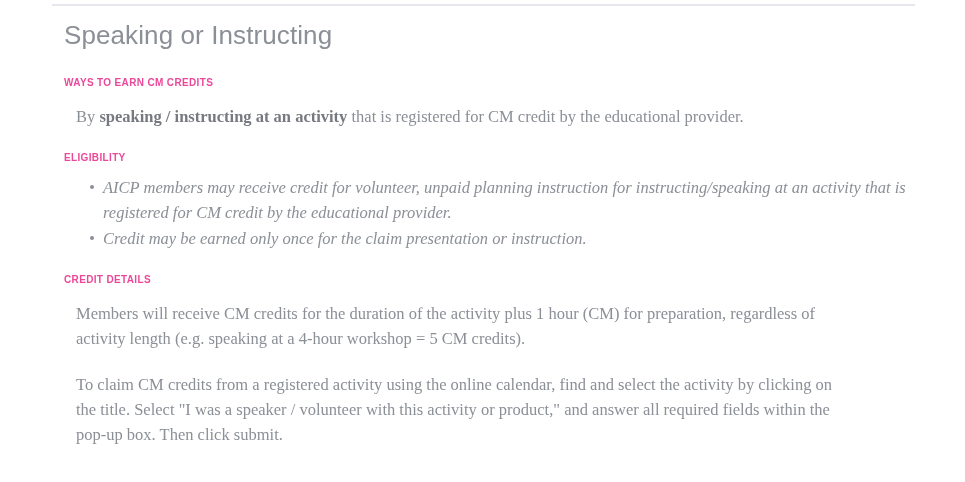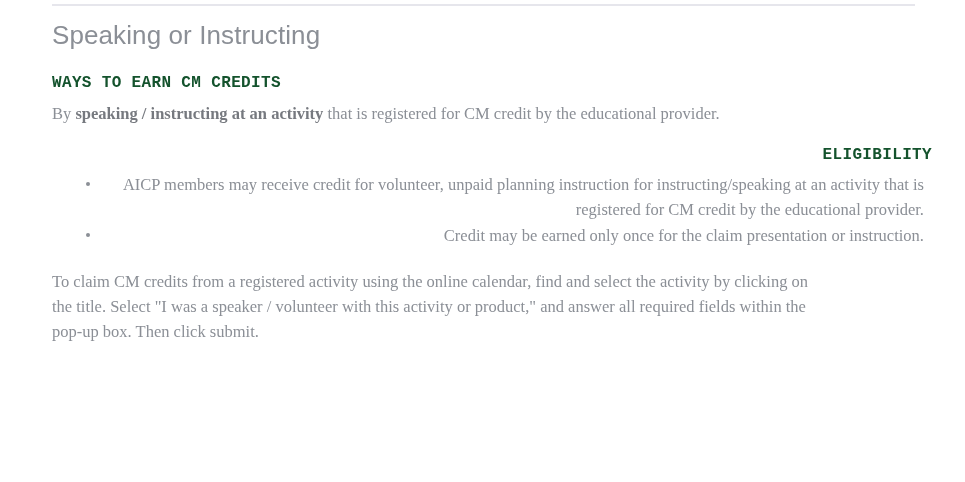--- a/index.html
+++ b/index.html
@@ -27,70 +27,71 @@
     position: absolute;
     left: 52px;
     top: 4px;
     width: 863px;
     height: 2px;
     background: #e6e6ec;
   }
 
   .content {
     position: absolute;
-    left: 52px;
+    left: 64px;
     top: 18px;
     width: 880px;
   }
 
   .page-title {
     font-family: "Liberation Sans", sans-serif;
     font-size: 26px;
     font-weight: 400;
     color: #8b8f96;
     letter-spacing: 0.1px;
     line-height: 34px;
     margin: 0 0 22px 0;
   }
 
   .section {
     margin: 0 0 12px 0;
   }
 
   .section-heading {
-    font-family: Liberation Mono, monospace;
-    font-size: 16px;
+    font-family: Liberation Sans, sans-serif;
+    font-size: 10px;
     font-weight: 700;
-    color: #14532d;
+    color: #ec4899;
     letter-spacing: 0.35px;
     text-transform: uppercase;
     margin: 0 0 9px 0;
     line-height: 18px;
   }
 
   .body-text {
     font-family: "Liberation Serif", serif;
     font-size: 16.5px;
     font-weight: 400;
     color: #8b8f96;
     line-height: 25px;
-    margin: 0;
+    margin: 12px;
     max-width: 760px;
   }
 
   .body-text b,
   .body-text strong {
     font-weight: 700;
     color: #76797f;
   }
 
   .bullet-list {
     list-style: none;
-    margin: 8px;
+    margin: 0;
     padding: 0;
+    font-style: italic;
   }
 
   .bullet-list li {
     position: relative;
     padding-left: 39px;
     font-family: "Liberation Serif", serif;
     font-size: 16.5px;
     color: #8b8f96;
     line-height: 25px;
     margin: 0 0 1px 0;
@@ -101,21 +102,21 @@
     position: absolute;
     left: 26px;
     top: 10px;
     width: 4px;
     height: 4px;
     border-radius: 50%;
     background: #8b8f96;
   }
 
   .s-ways   { margin-top: 0; }
-  .s-elig   { margin-top: 20px; text-align: right; }
+  .s-elig   { margin-top: 20px; }
   .s-credit { margin-top: 20px; }
   .s-howto  { margin-top: 21px; }
 
   .s-elig .section-heading { margin-bottom: 8px; }
 </style>
 </head>
 <body>
 
 <div class="page">
 
@@ -137,19 +138,23 @@
           <span class="bullet-marker"></span>
           <span>AICP members may receive credit for volunteer, unpaid planning instruction for instructing/speaking at an activity that is registered for CM credit by the educational provider.</span>
         </li>
         <li>
           <span class="bullet-marker"></span>
           <span>Credit may be earned only once for the claim presentation or instruction.</span>
         </li>
       </ul>
     </div>
 
+    <div class="section s-credit">
+      <h2 class="section-heading">CREDIT DETAILS</h2>
+      <p class="body-text">Members will receive CM credits for the duration of the activity plus 1 hour (CM) for preparation, regardless of activity length (e.g. speaking at a 4-hour workshop = 5 CM credits).</p>
+    </div>
 
     <div class="section s-howto">
       <p class="body-text">To claim CM credits from a registered activity using the online calendar, find and select the activity by clicking on the title. Select "I was a speaker / volunteer with this activity or product," and answer all required fields within the pop-up box. Then click submit.</p>
     </div>
 
   </div>
 </div>
 
 </body></html>

